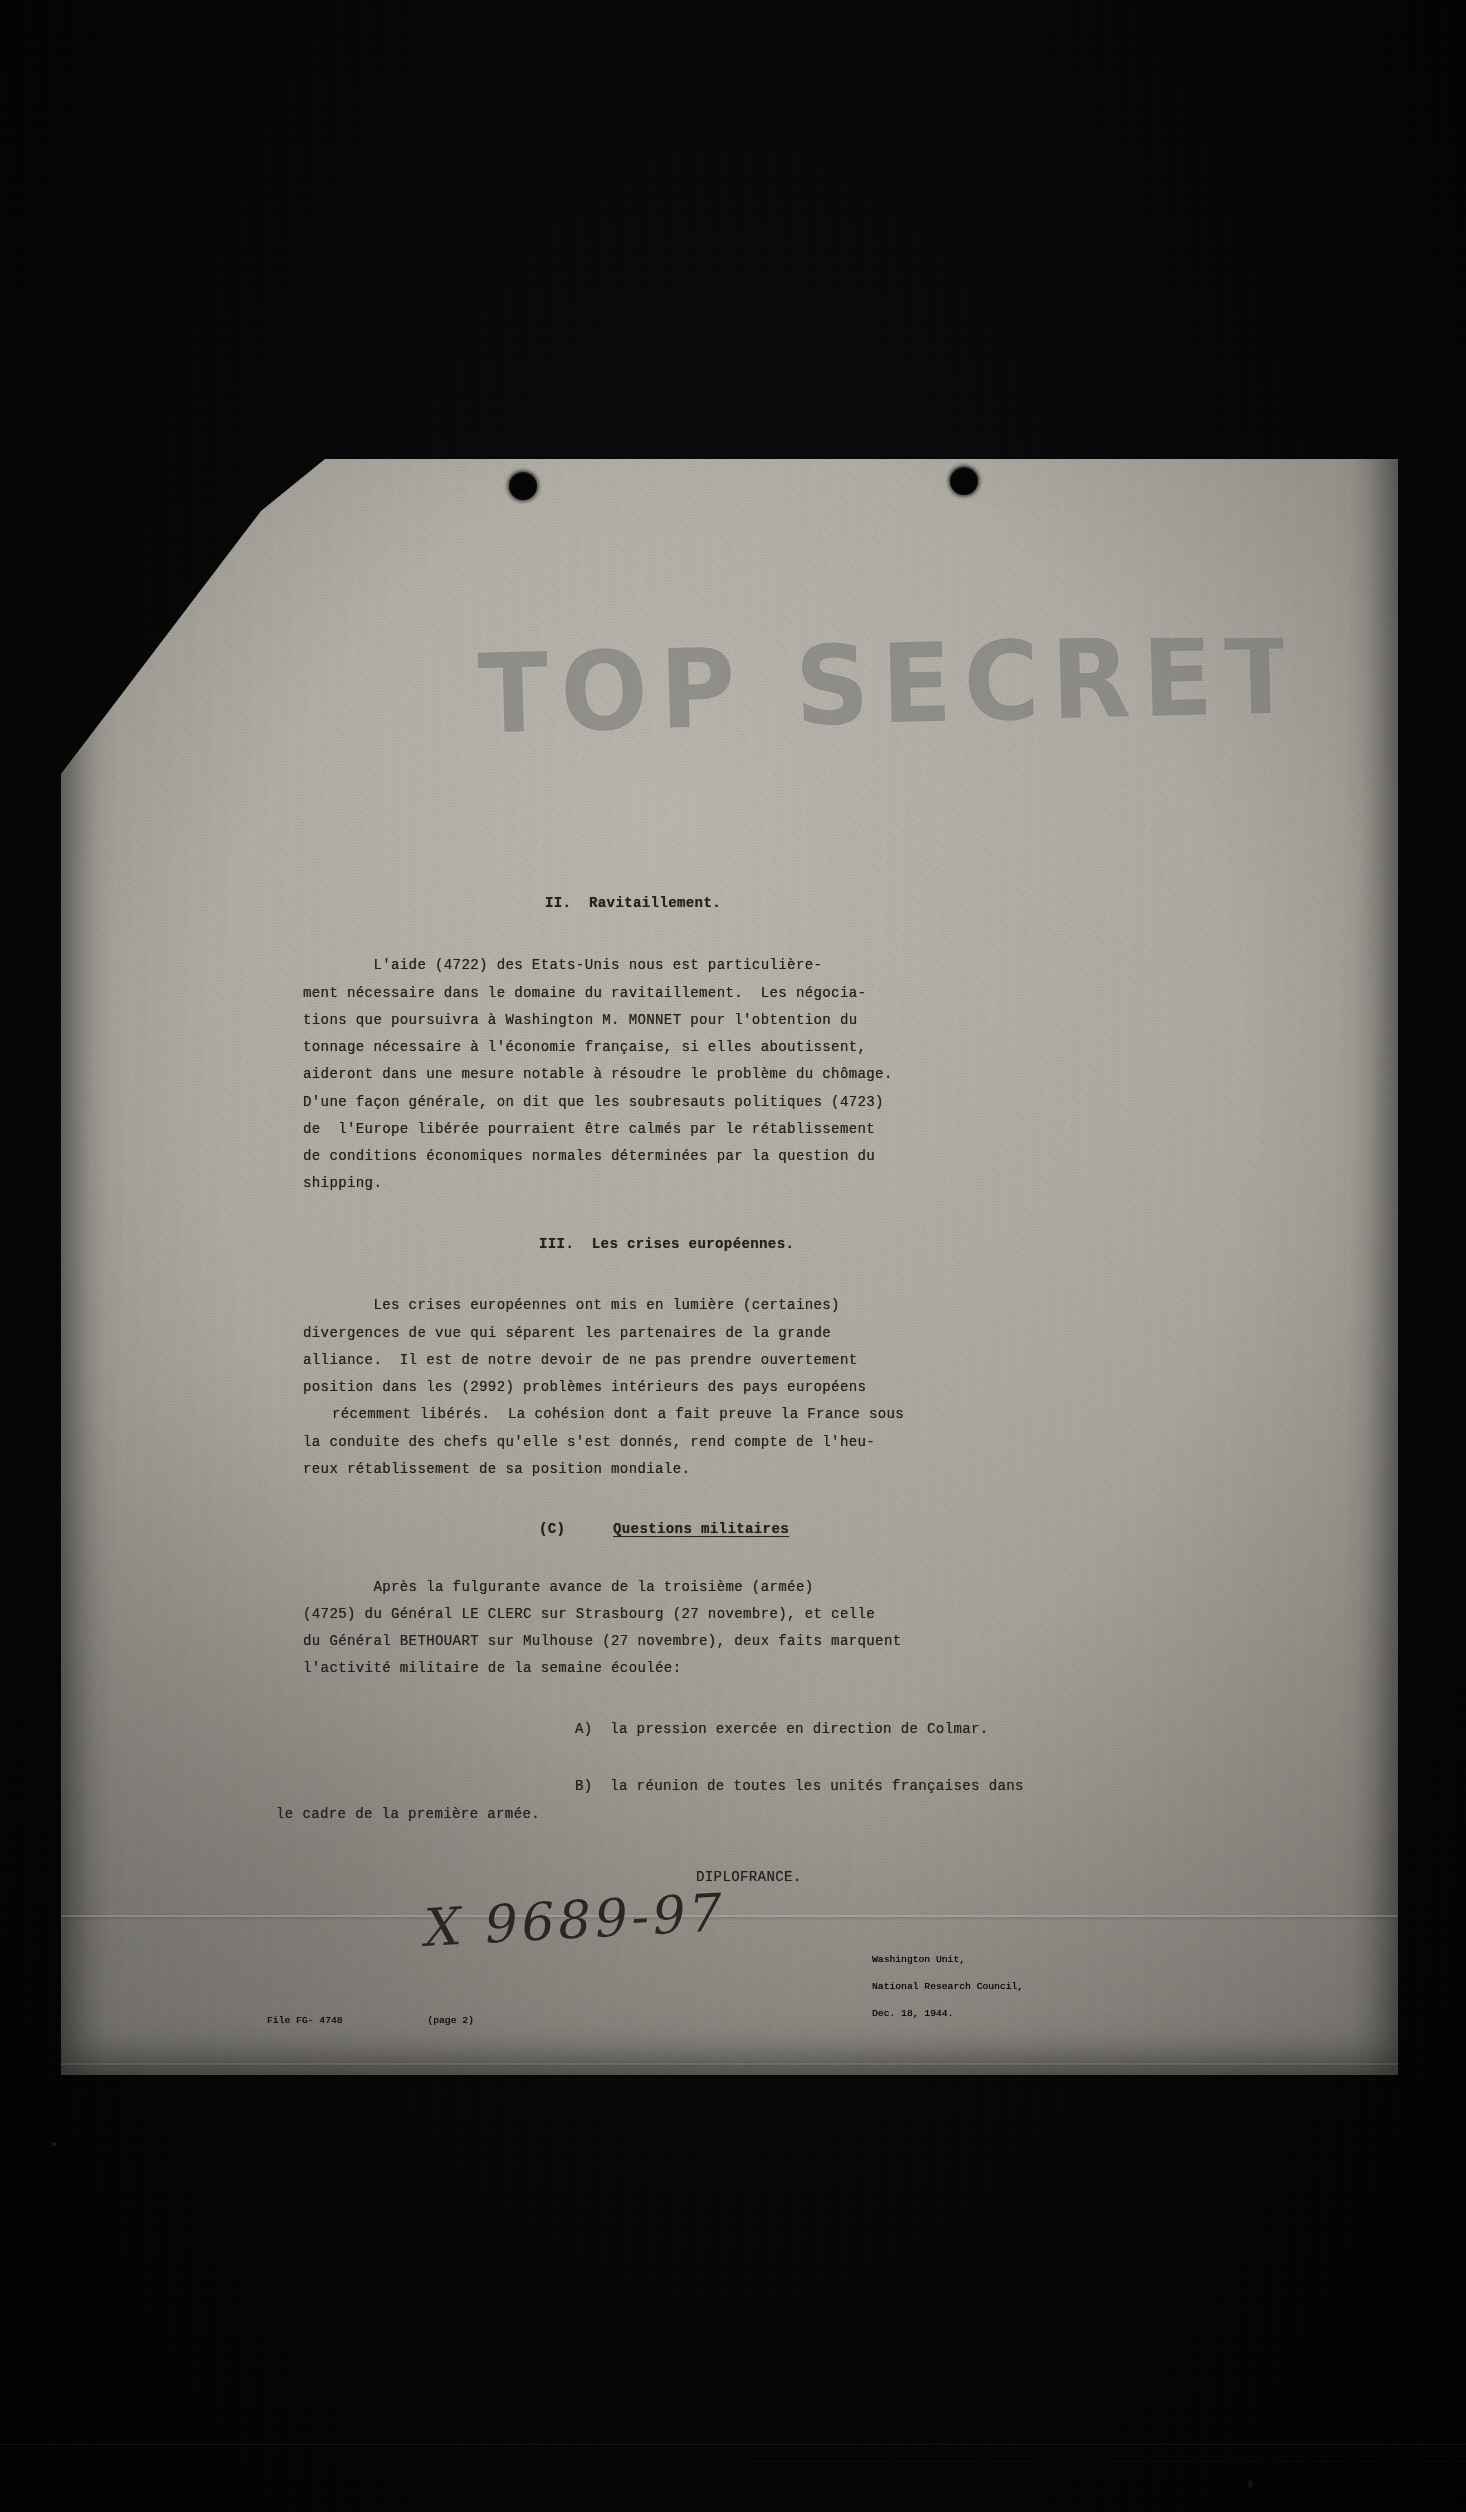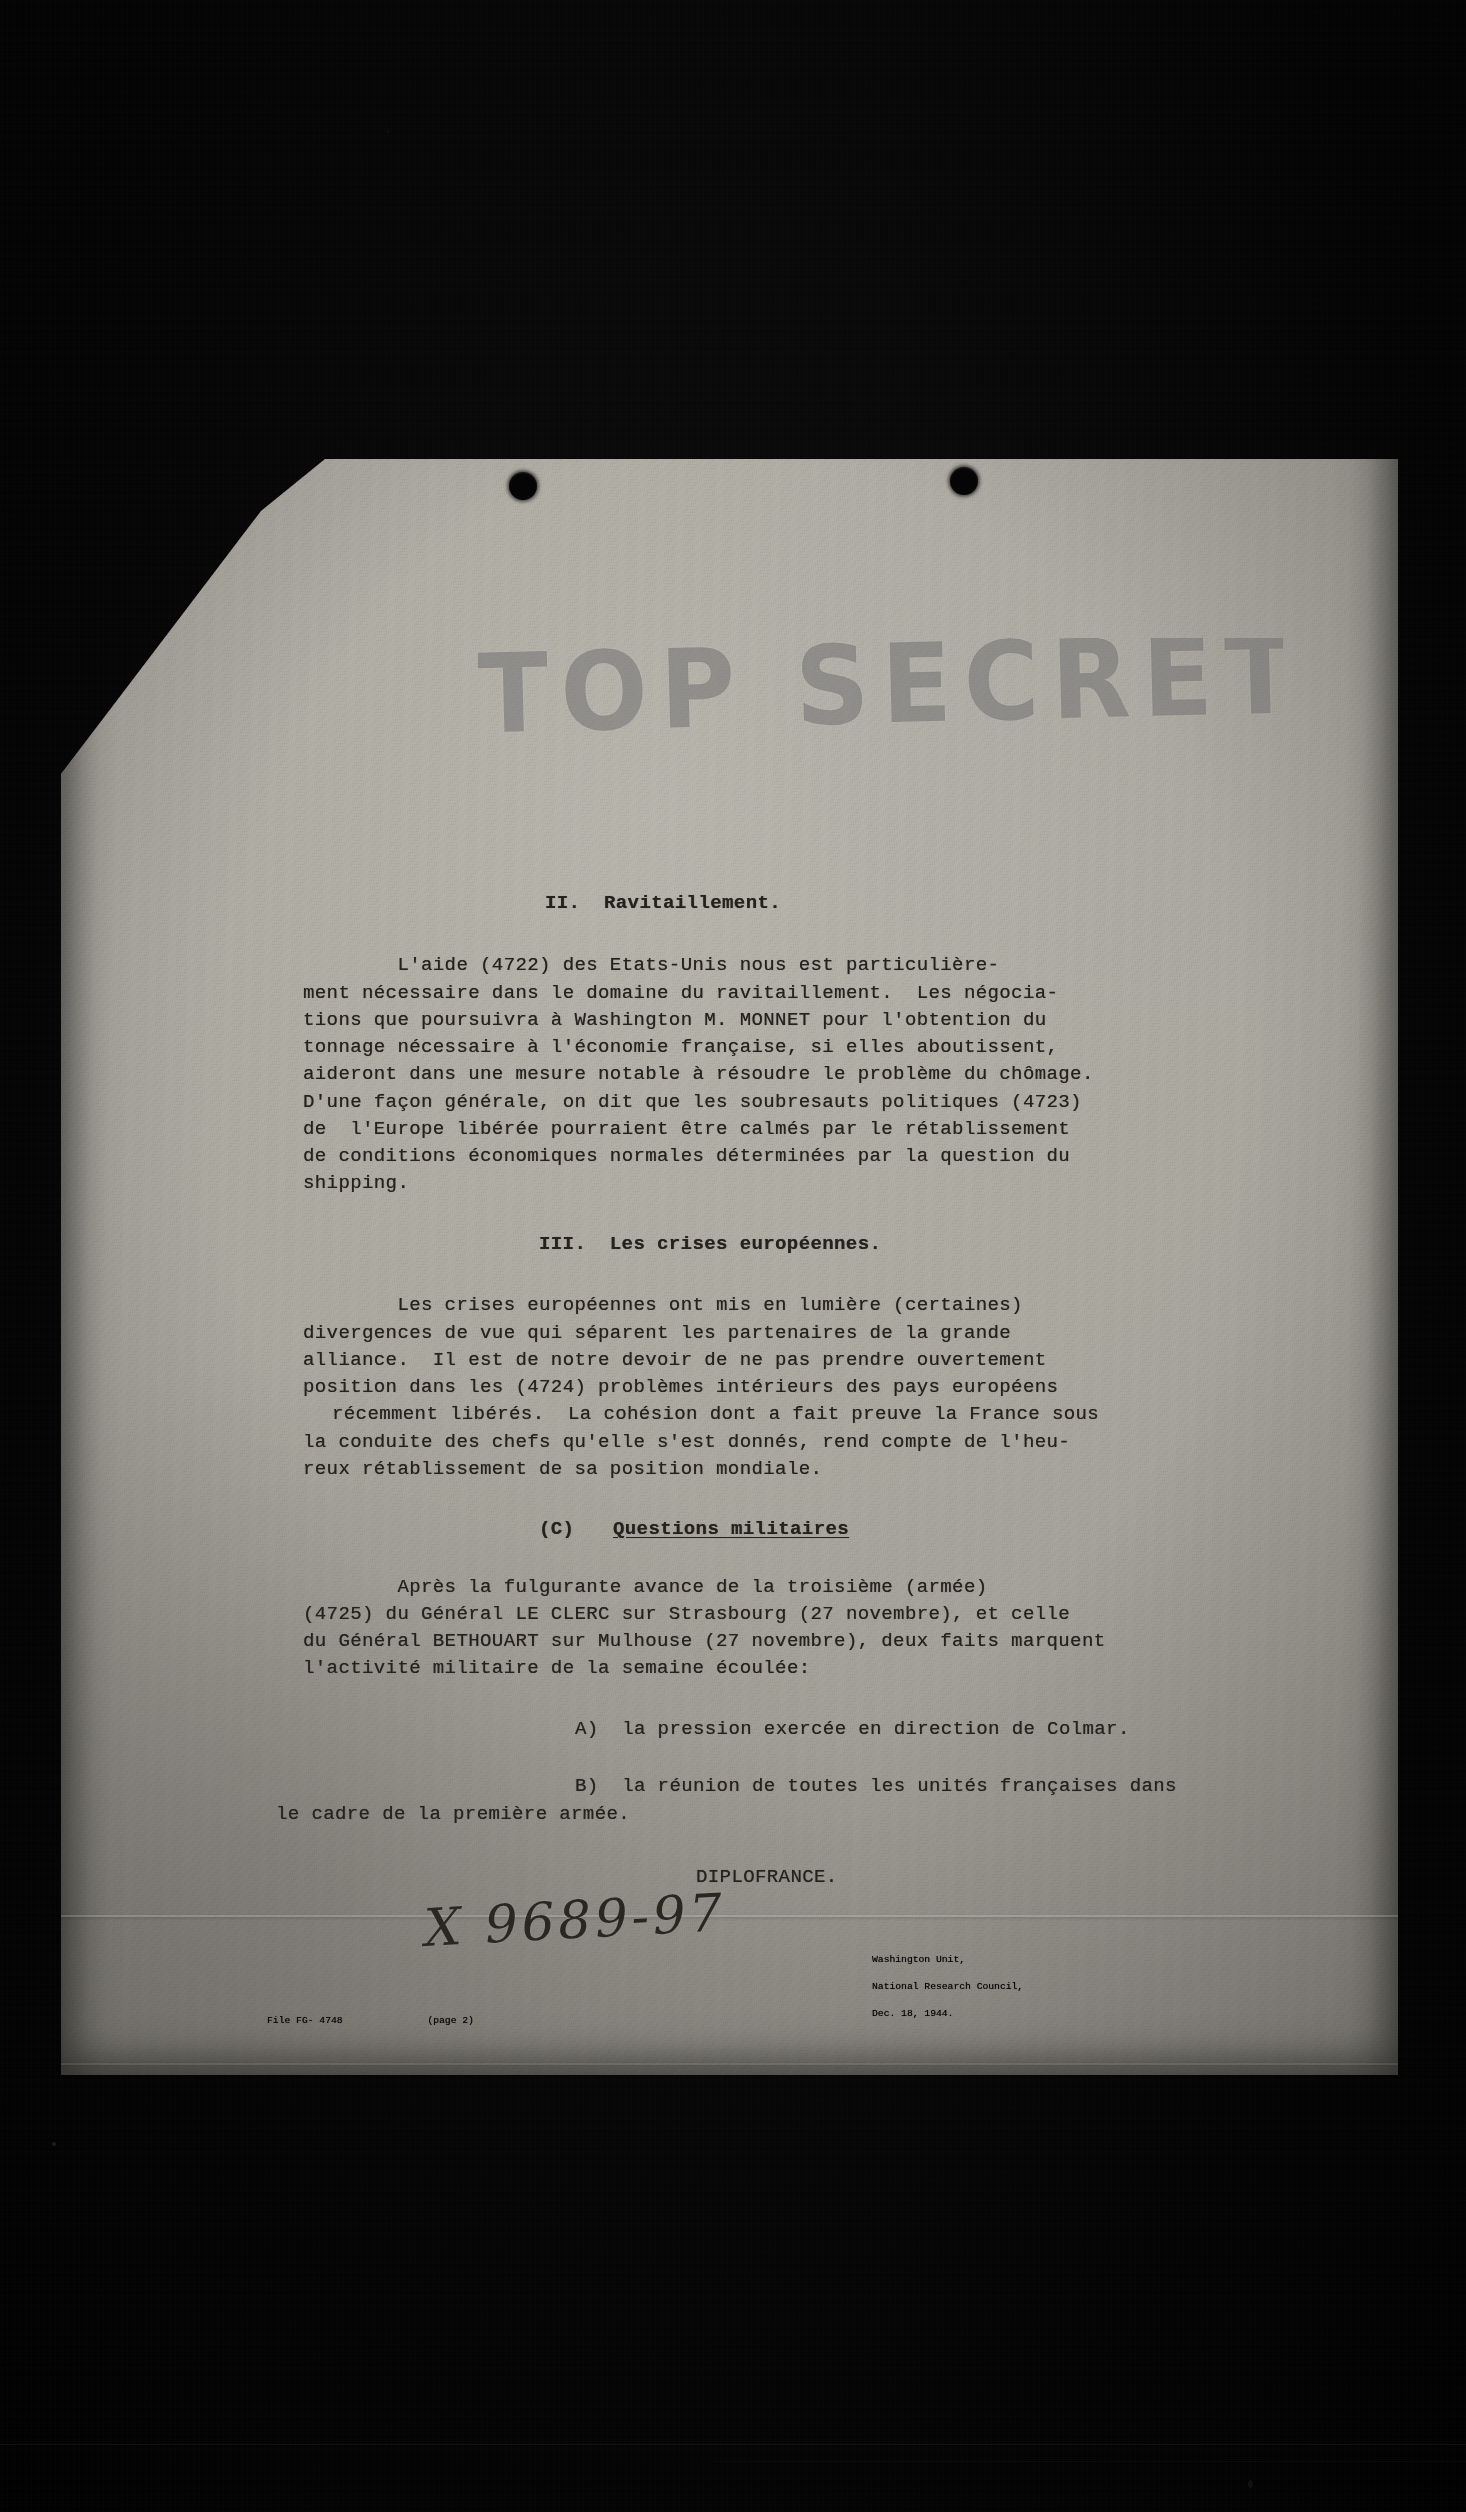--- a/index.html
+++ b/index.html
@@ -149,21 +149,21 @@
 
   
   #doc-body {
     position: absolute;
     left: 0;
     top: 0;
     width: 1337px;
     height: 1791px;
     color: #25211d;
     font-family: "Liberation Mono", monospace;
-    font-size: 19px;
+    font-size: 14px;
     line-height: 28px;
     letter-spacing: 0.4px;
   }
   .tline {
     position: absolute;
     white-space: pre;
     text-shadow: 0 0 0.7px rgba(40,35,30,0.55), 0.4px 0.2px 0 rgba(60,55,50,0.25);
   }
   .bold { font-weight: 700; }
   .ul { text-decoration: underline; text-underline-offset: 3px; margin-left: 20px; }
@@ -234,21 +234,21 @@
     <div class="tline" style="left:242px; top:804px;">D'une façon générale, on dit que les soubresauts politiques (4723)</div>
     <div class="tline" style="left:242px; top:831px;">de  l'Europe libérée pourraient être calmés par le rétablissement</div>
     <div class="tline" style="left:242px; top:858px;">de conditions économiques normales déterminées par la question du</div>
     <div class="tline" style="left:242px; top:885px;">shipping.</div>
 
     <div class="tline bold" style="left:478px; top:946px;">III.  Les crises européennes.</div>
 
     <div class="tline" style="left:242px; top:1007px;">        Les crises européennes ont mis en lumière (certaines)</div>
     <div class="tline" style="left:242px; top:1035px;">divergences de vue qui séparent les partenaires de la grande</div>
     <div class="tline" style="left:242px; top:1062px;">alliance.  Il est de notre devoir de ne pas prendre ouvertement</div>
-    <div class="tline" style="left:242px; top:1089px;">position dans les (4724) problèmes intérieurs des pays européens</div>
+    <div class="tline" style="left:242px; top:1089px;">position dans les (2992) problèmes intérieurs des pays européens</div>
     <div class="tline" style="left:242px; top:1116px;margin-left:29px;">récemment libérés.  La cohésion dont a fait preuve la France sous</div>
     <div class="tline" style="left:242px; top:1144px;">la conduite des chefs qu'elle s'est donnés, rend compte de l'heu-</div>
     <div class="tline" style="left:242px; top:1171px;">reux rétablissement de sa position mondiale.</div>
 
     <div class="tline bold" style="left:478px; top:1231px;">(C)</div>
     <div class="tline bold ul" style="left:532px; top:1231px;">Questions militaires</div>
 
     <div class="tline" style="left:242px; top:1289px;">        Après la fulgurante avance de la troisième (armée)</div>
     <div class="tline" style="left:242px; top:1316px;">(4725) du Général LE CLERC sur Strasbourg (27 novembre), et celle</div>
     <div class="tline" style="left:242px; top:1343px;">du Général BETHOUART sur Mulhouse (27 novembre), deux faits marquent</div>

